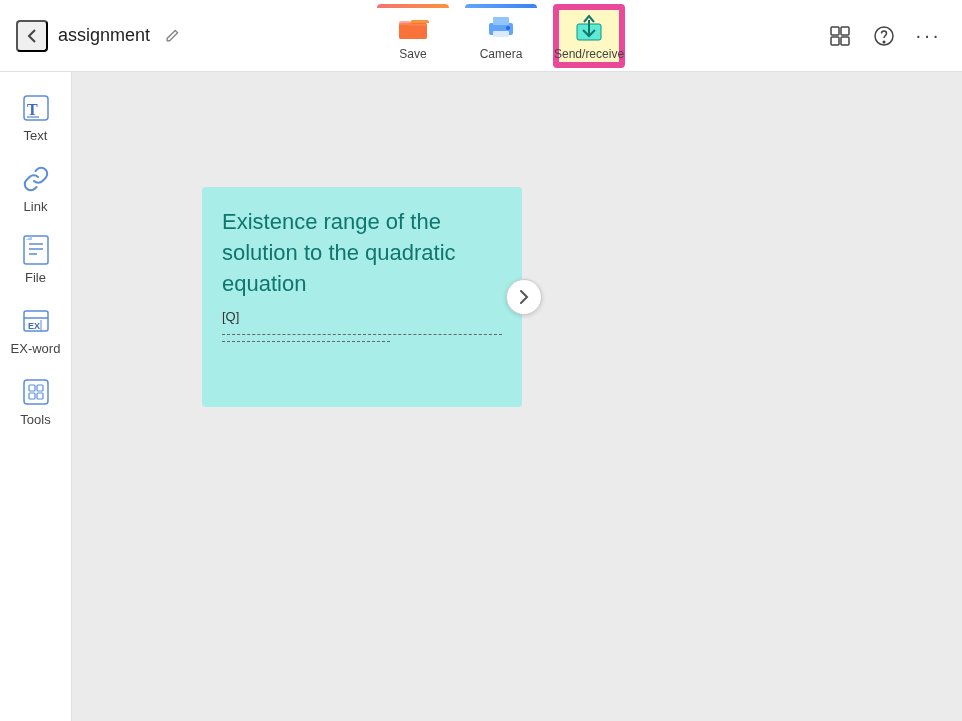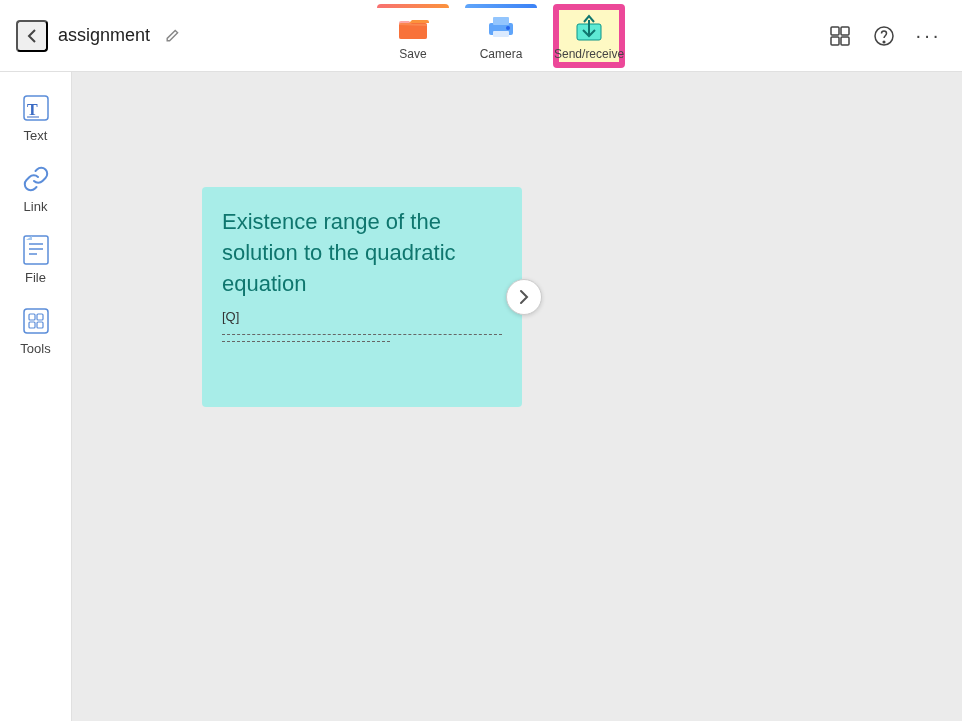--- a/index.html
+++ b/index.html
@@ -344,20 +344,31 @@
           <rect x="2" y="2" width="24" height="28" rx="2" stroke="#5b8dd9" stroke-width="1.5" fill="none"></rect>
           <line x1="7" y1="10" x2="21" y2="10" stroke="#5b8dd9" stroke-width="1.5"></line>
           <line x1="7" y1="15" x2="21" y2="15" stroke="#5b8dd9" stroke-width="1.5"></line>
           <line x1="7" y1="20" x2="15" y2="20" stroke="#5b8dd9" stroke-width="1.5"></line>
           <path d="M4 6l6-4v4z" fill="#a5c8f0"></path>
         </svg>
       </div>
       <span class="item-label">File</span>
     </div>
 
+    <div class="sidebar-item">
+      <div class="item-icon">
+        <svg width="30" height="30" viewBox="0 0 30 30" fill="none">
+          <rect x="3" y="5" width="24" height="20" rx="2" stroke="#5b8dd9" stroke-width="1.5" fill="none"></rect>
+          <line x1="3" y1="12" x2="27" y2="12" stroke="#5b8dd9" stroke-width="1.5"></line>
+          <text x="7" y="23" font-size="9" fill="#3b6bc4" font-weight="bold">EX</text>
+          <line x1="20" y1="14" x2="20" y2="25" stroke="#5b8dd9" stroke-width="1"></line>
+        </svg>
+      </div>
+      <span class="item-label">EX-word</span>
+    </div>
 
     <div class="sidebar-item">
       <div class="item-icon">
         <svg width="30" height="30" viewBox="0 0 30 30" fill="none">
           <rect x="3" y="3" width="24" height="24" rx="3" stroke="#5b8dd9" stroke-width="1.5" fill="none"></rect>
           <rect x="8" y="8" width="6" height="6" rx="1" stroke="#5b8dd9" stroke-width="1.2" fill="none"></rect>
           <rect x="16" y="8" width="6" height="6" rx="1" stroke="#5b8dd9" stroke-width="1.2" fill="none"></rect>
           <rect x="8" y="16" width="6" height="6" rx="1" stroke="#5b8dd9" stroke-width="1.2" fill="none"></rect>
           <rect x="16" y="16" width="6" height="6" rx="1" stroke="#5b8dd9" stroke-width="1.2" fill="none"></rect>
         </svg>

